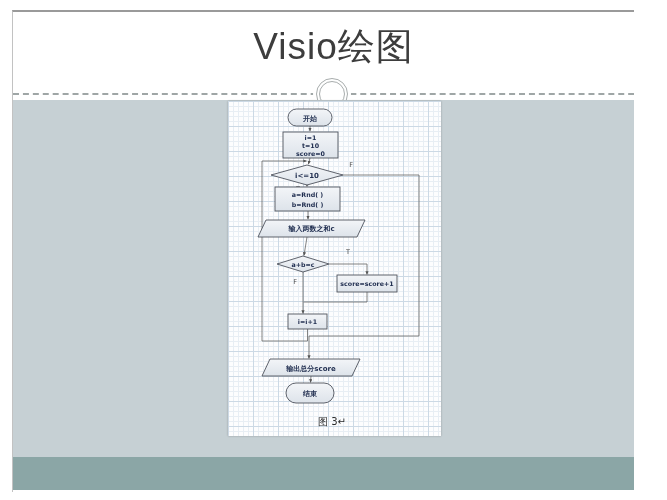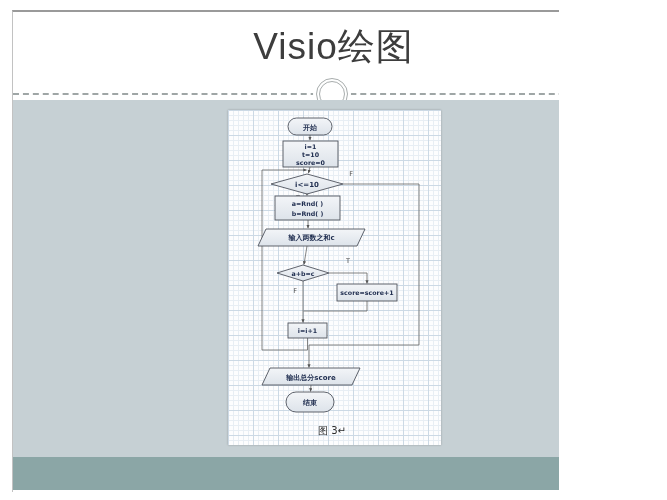--- a/index.html
+++ b/index.html
@@ -1,16 +1,16 @@
 <!DOCTYPE html>
 <html><head>
 <meta charset="utf-8">
 <style>
   html,body{margin:0;padding:0;background:#ffffff;}
-  .screen{position:relative;width:559px;height:500px;background:#ffffff;overflow:hidden;
+  .screen{position:relative;width:634px;height:500px;background:#ffffff;overflow:hidden;
           font-family:"Liberation Sans","DejaVu Sans",sans-serif;border-radius:6px;}
 
   
   .frame{position:absolute;left:12px;top:10px;width:643px;height:480px;
          border-top:2px solid #9a9a9a;border-left:1px solid #c2c2c2;border-right:1px solid #b5b5b5;
          background:#ffffff;}
 
   .title{position:absolute;left:0;top:22px;width:667px;text-align:center;
          font-size:37px;font-weight:500;color:#3d3d3d;letter-spacing:1px;}
 
@@ -19,21 +19,21 @@
   .ornament{position:absolute;left:316px;top:78px;width:32px;height:32px;border-radius:50%;
             background:#ffffff;border:1px solid #a8adad;box-sizing:border-box;
             box-shadow:0 0 0 3px #ffffff;}
   .ornament .inner{position:absolute;left:2px;top:2px;right:2px;bottom:2px;
             border:1px solid #a8adad;border-radius:50%;}
 
   .content-bg{position:absolute;left:13px;top:100px;width:641px;height:357px;background:#c6d0d4;}
   .bottom-band{position:absolute;left:13px;top:457px;width:641px;height:33px;background:#8ba6a6;}
 
   
-  .panel{position:absolute;left:228px;top:110px;width:213px;height:335px;background:#fdfdfe;
+  .panel{position:absolute;left:228px;top:101px;width:213px;height:335px;background:#fdfdfe;
     background-image:
       linear-gradient(#ccd9e5 1px, transparent 1px),
       linear-gradient(90deg, #ccd9e5 1px, transparent 1px),
       linear-gradient(#e8eef4 1px, transparent 1px),
       linear-gradient(90deg, #e8eef4 1px, transparent 1px);
     background-size:25px 25px,25px 25px,5px 5px,5px 5px;
     box-shadow:0 0 2px rgba(0,0,0,.25);}
 
   .panel svg{position:absolute;left:0;top:0;}
 

